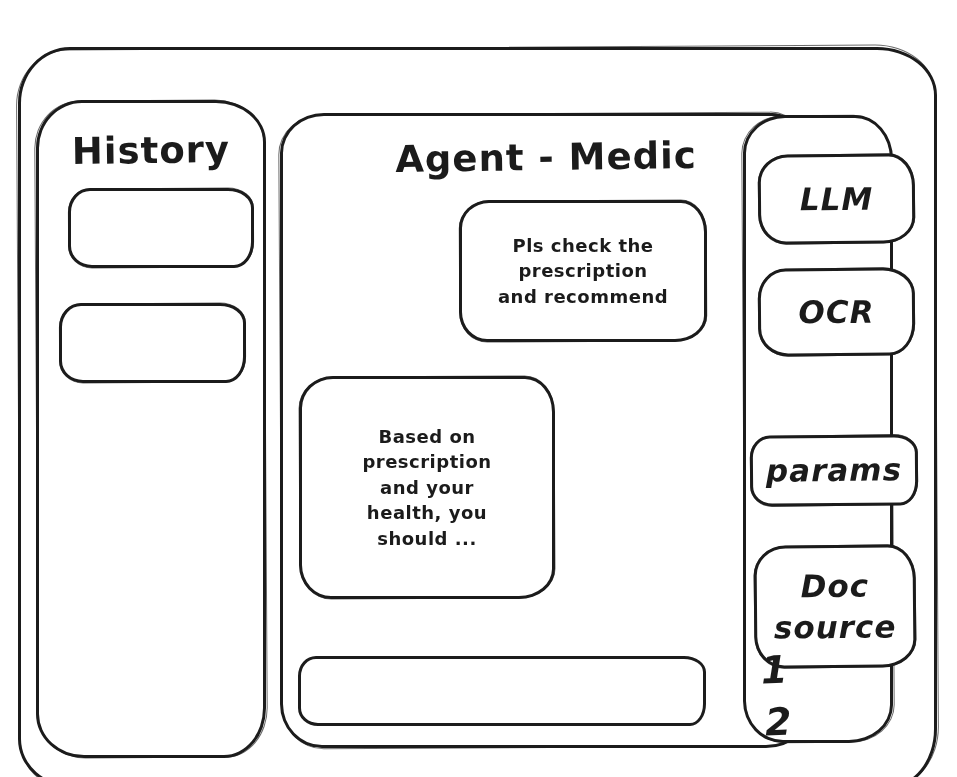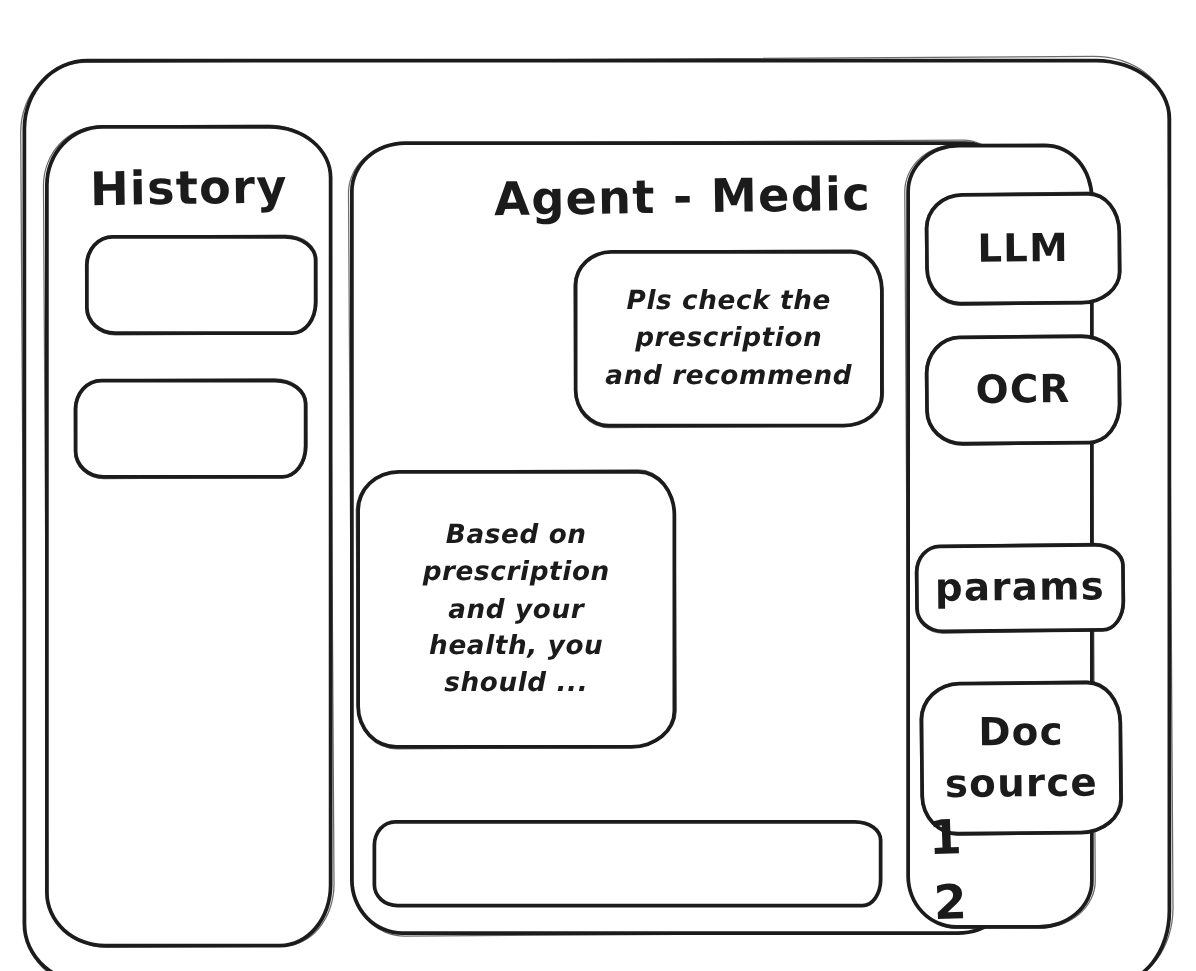--- a/index.html
+++ b/index.html
@@ -65,52 +65,52 @@
     left: 259px; top: 63px; width: 532px; height: 635px;
     border-radius: 44px 40px 46px 42px / 40px 46px 40px 44px;
   }
   .chat-title { top: 20px; }
   .bubble {
     display: flex;
     align-items: center;
     justify-content: center;
     text-align: center;
     white-space: pre-line;
-    font-size: 21px;
+    font-size: 18px;
     font-weight: bold;
     line-height: 1.42;
     letter-spacing: 0.5px;
     padding: 6px 10px;
-    font-style: italic;
   }
   .bubble.user {
     left: 176px; top: 84px; width: 248px; height: 142px;
     border-radius: 30px 26px 32px 28px / 28px 32px 26px 30px;
   }
   .bubble.agent {
-    left: 2px; top: 260px; width: 256px; height: 223px;
+    left: 16px; top: 260px; width: 256px; height: 223px;
     border-radius: 34px 30px 36px 32px / 32px 36px 30px 34px;
   }
   .chat-input {
     position: absolute;
     left: 15px; top: 540px; width: 408px; height: 70px;
     background: #ffffff;
     border: 3px solid #1c1c1c;
     box-sizing: border-box;
     border-radius: 18px 22px 16px 20px / 20px 16px 22px 18px;
     font-family: inherit;
     font-size: 24px;
     font-weight: bold;
     padding: 0 18px;
     outline: none;
   }
   
   .tools-panel {
-    left: 704px; top: 65px; width: 150px; height: 628px;
+    left: 722px; top: 65px; width: 150px; height: 628px;
     border-radius: 42px 38px 44px 40px / 38px 44px 38px 42px;
+    font-style: italic;
   }
   .tool-button {
     display: flex;
     align-items: center;
     justify-content: center;
     text-align: center;
     font-size: 31px;
     font-weight: bold;
     letter-spacing: 1px;
     line-height: 1.3;

